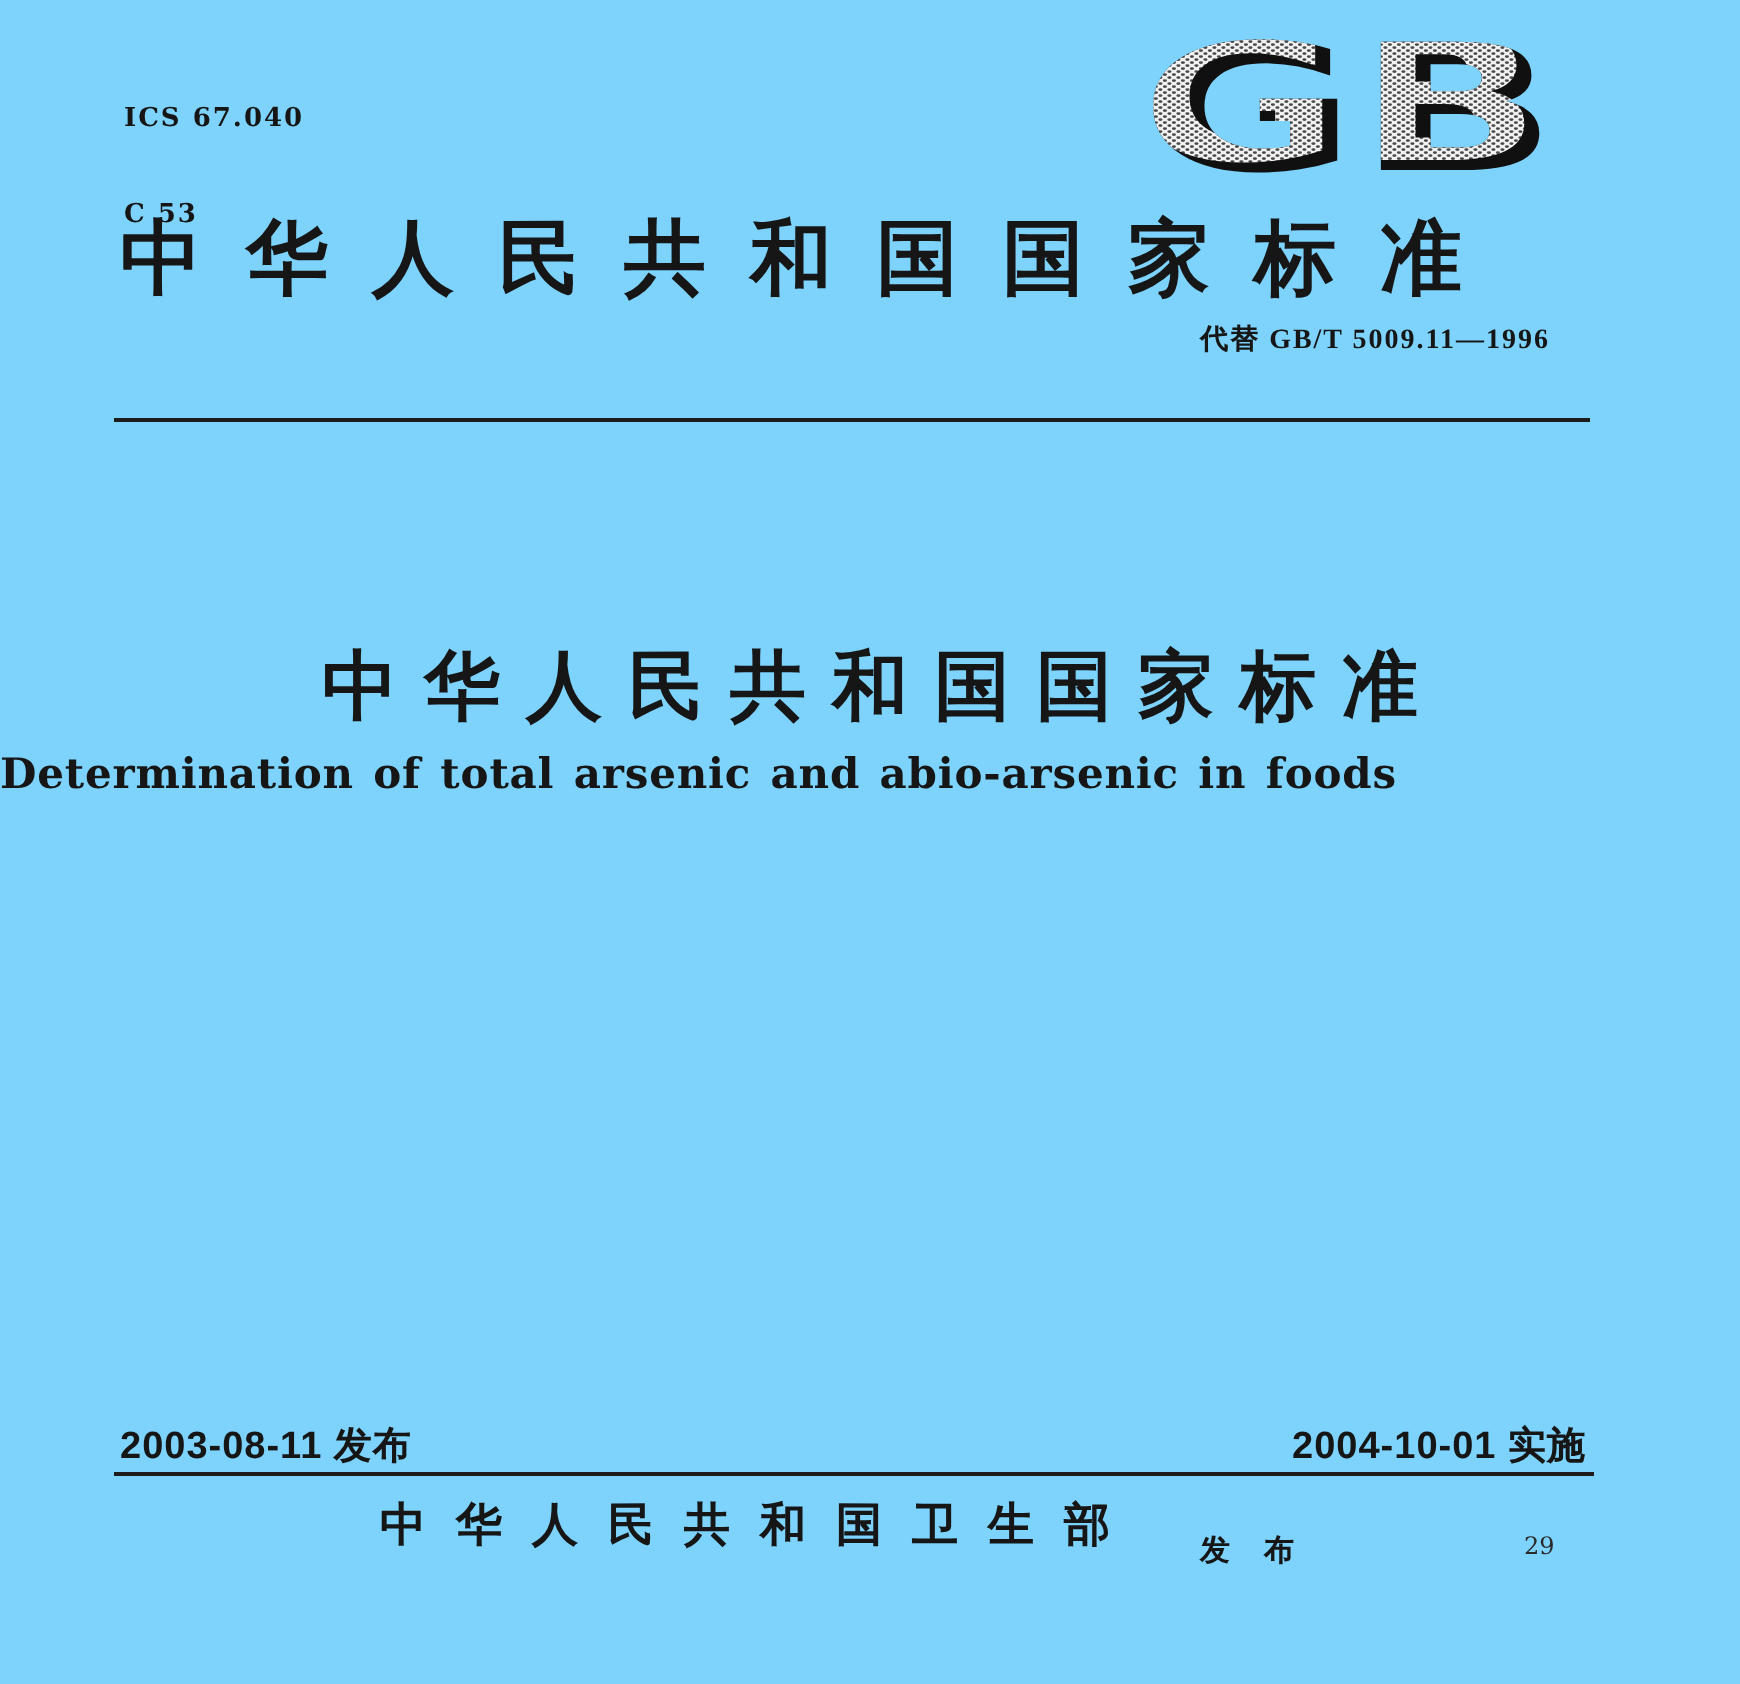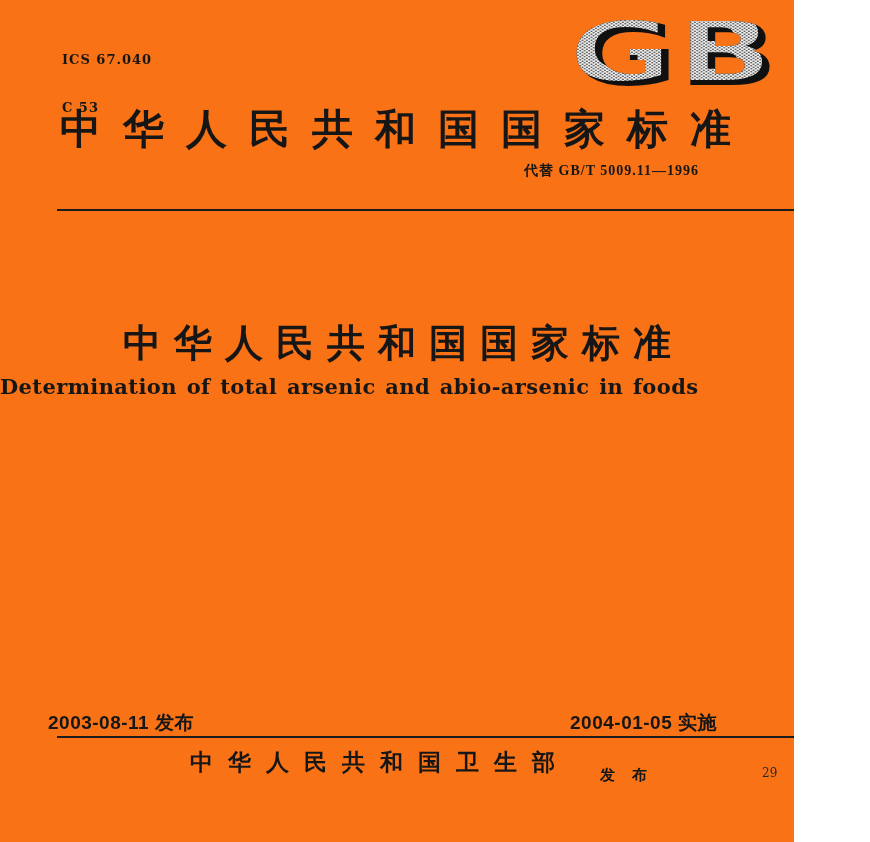--- a/index.html
+++ b/index.html
@@ -2,23 +2,23 @@
 <html><head>
 <meta charset="utf-8">
 <style>
   html, body {
     margin: 0;
     padding: 0;
     background: #ffffff;
   }
   .page {
     position: relative;
-    width: 794px;
+    width: 870px;
     height: 842px;
-    background: #f97316;
+    background: #7dd3fc;
     overflow: hidden;
     font-family: "Liberation Serif", serif;
     color: #161616;
   }
 
   
   .ics-block {
     position: absolute;
     left: 62px;
     top: 20px;
@@ -122,21 +122,21 @@
   
   .date {
     position: absolute;
     top: 710px;
     font-family: "Liberation Sans", sans-serif;
     font-weight: bold;
     font-size: 19px;
     letter-spacing: 0.5px;
     white-space: nowrap;
   }
-  .date-issue { left: 48px; }
+  .date-issue { left: 60px; }
   .date-impl  { right: 77px; }
 
   
   .issuer-block {
     position: absolute;
     left: 190px;
     top: 752px;
     font-weight: bold;
     font-family: "Liberation Serif", serif;
     white-space: nowrap;
@@ -206,21 +206,21 @@
   <div class="std-block">
     <div class="std-superseded">代替 GB/T 5009.11—1996</div>
   </div>
 
   <div class="rule rule-top"></div>
 
   <div class="title-cn">中华人民共和国国家标准</div>
   <div class="title-en">Determination of total arsenic and abio-arsenic in foods</div>
 
   <div class="date date-issue">2003-08-11 发布</div>
-  <div class="date date-impl">2004-01-05 实施</div>
+  <div class="date date-impl">2004-10-01 实施</div>
 
   <div class="rule rule-bottom"></div>
 
   <div class="issuer-block">
     <div class="issuer-line1">中华人民共和国卫生部</div>
   </div>
 
   <div class="publish-label">发布</div>
 
   <div class="page-number">29</div>

